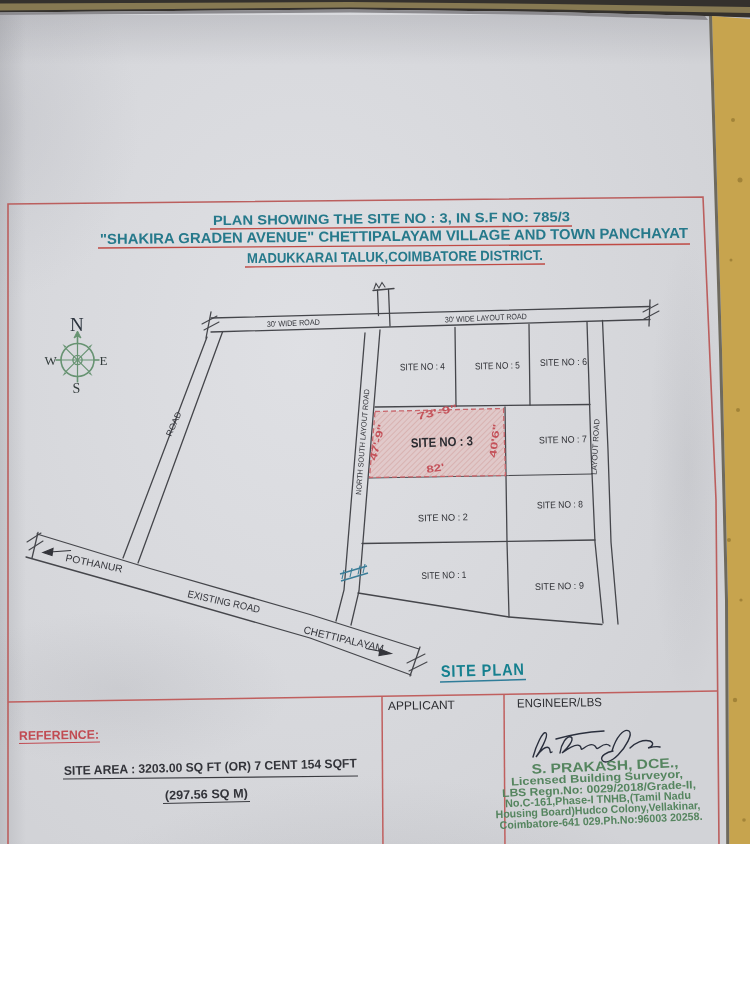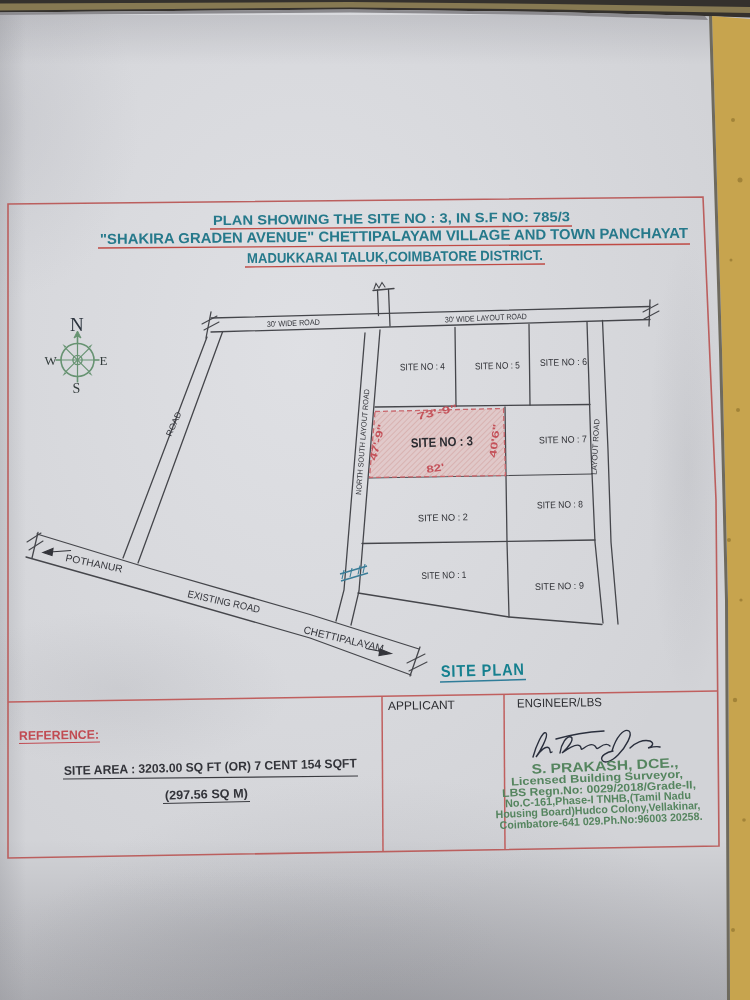--- a/index.html
+++ b/index.html
@@ -1,16 +1,16 @@
 <!DOCTYPE html>
 <html><head>
 <meta charset="utf-8">
 <style>
   html,body{margin:0;padding:0;}
-  .page{position:relative;width:750px;height:1000px;overflow:hidden;background:#fde047;font-family:"Liberation Sans",sans-serif;}
+  .page{position:relative;width:750px;height:844px;overflow:hidden;background:#fde047;font-family:"Liberation Sans",sans-serif;}
   svg{position:absolute;top:0;left:0;}
 </style>
 </head>
 <body>
 <div class="page">
 <svg width="750" height="1000" viewBox="0 0 750 1000">
 <defs>
   <radialGradient id="glow1" cx="0.4" cy="0.35" r="0.6">
     <stop offset="0" stop-color="#e2e3e7" stop-opacity="0.8"></stop>
     <stop offset="1" stop-color="#e3e4e8" stop-opacity="0"></stop>

